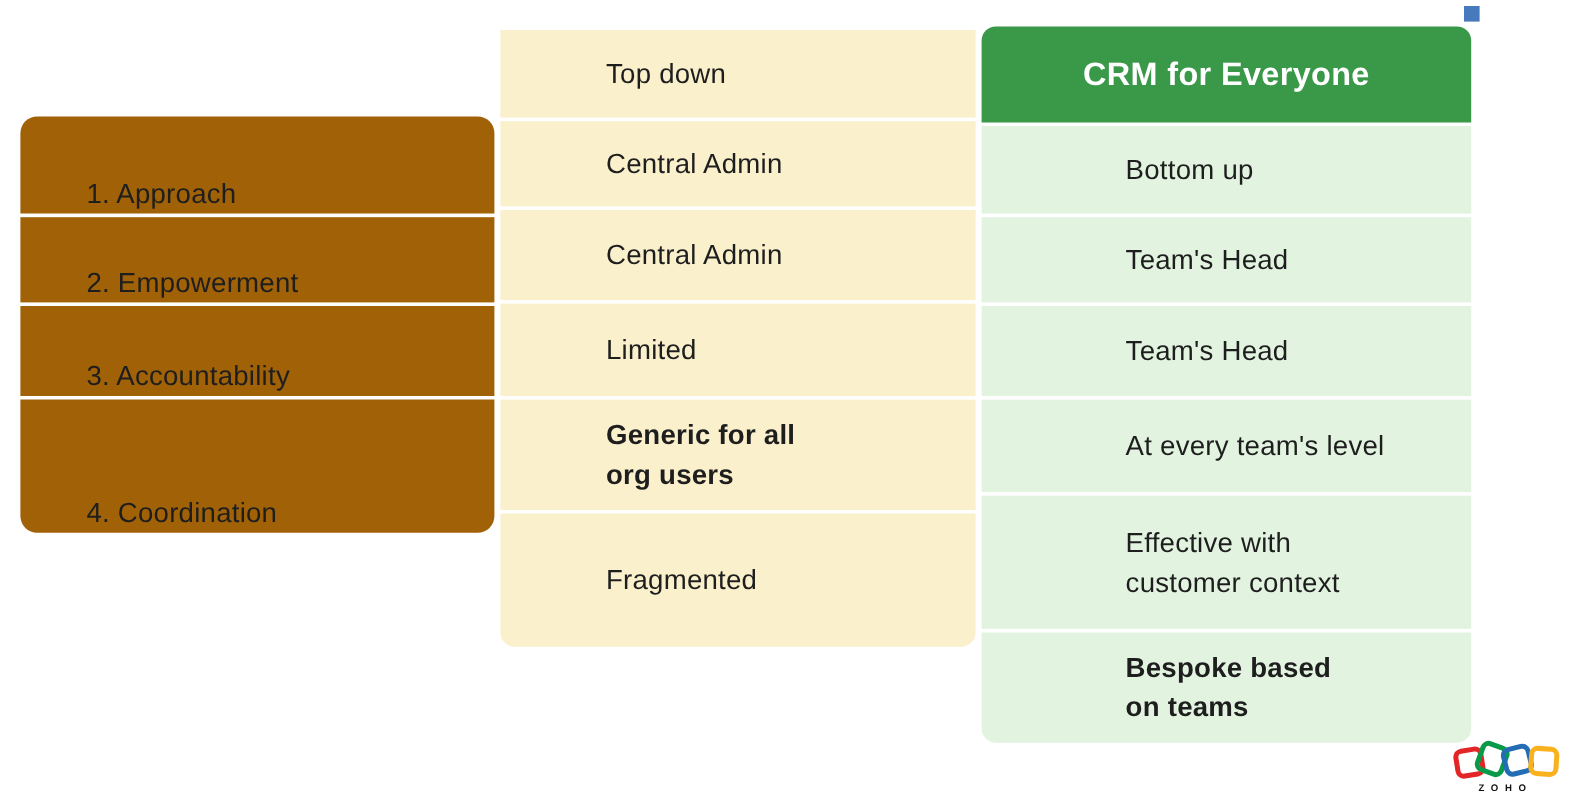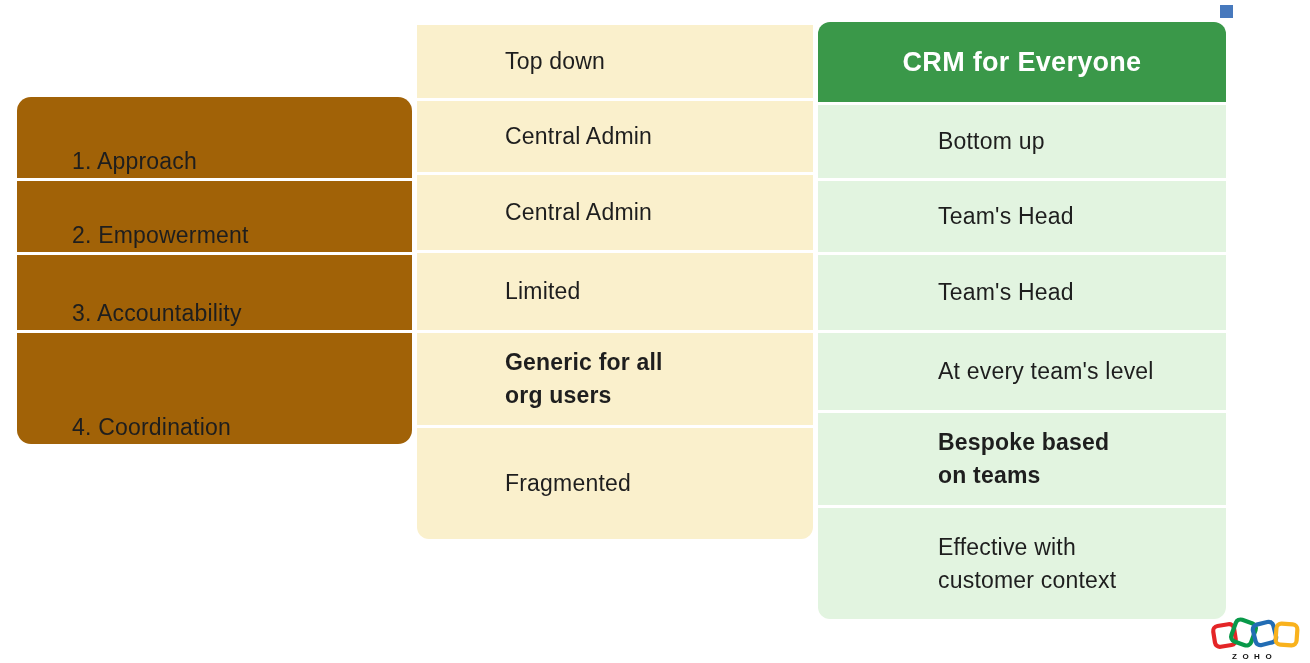--- a/index.html
+++ b/index.html
@@ -98,24 +98,24 @@
   </div>
 
   <div class="col col-everyone">
     <div class="hdr hdr-everyone">
       <span>CRM for Everyone</span>
     </div>
     <div class="cell h-r1"><span>Bottom up</span></div>
     <div class="cell h-r2"><span>Team's Head</span></div>
     <div class="cell h-r3"><span>Team's Head</span></div>
     <div class="cell h-r4"><span>At every team's level</span></div>
+    <div class="cell h-r5"><span>Effective with
+customer context</span></div>
     <div class="cell h-r6 bold"><span>Bespoke based
 on teams</span></div>
-    <div class="cell h-r5"><span>Effective with
-customer context</span></div>
   </div>
 
   <div class="corner-square"></div>
 
   <svg class="logo" viewBox="0 0 98 47" aria-hidden="true">
     <g fill="none" stroke-width="4.2" stroke-linejoin="round">
       <rect x="4" y="10" width="21" height="21" rx="5" stroke="#e42527" transform="rotate(-9 14.5 20.5)"></rect>
       <rect x="23" y="6" width="21" height="23" rx="5" stroke="#089949" transform="rotate(20 33.5 17.5)"></rect>
       <rect x="44" y="8" width="21" height="21" rx="5" stroke="#226db4" transform="rotate(-14 54.5 18.5)"></rect>
       <rect x="66" y="9" width="21" height="21" rx="5" stroke="#f9b21d" transform="rotate(4 76.5 19.5)"></rect>

